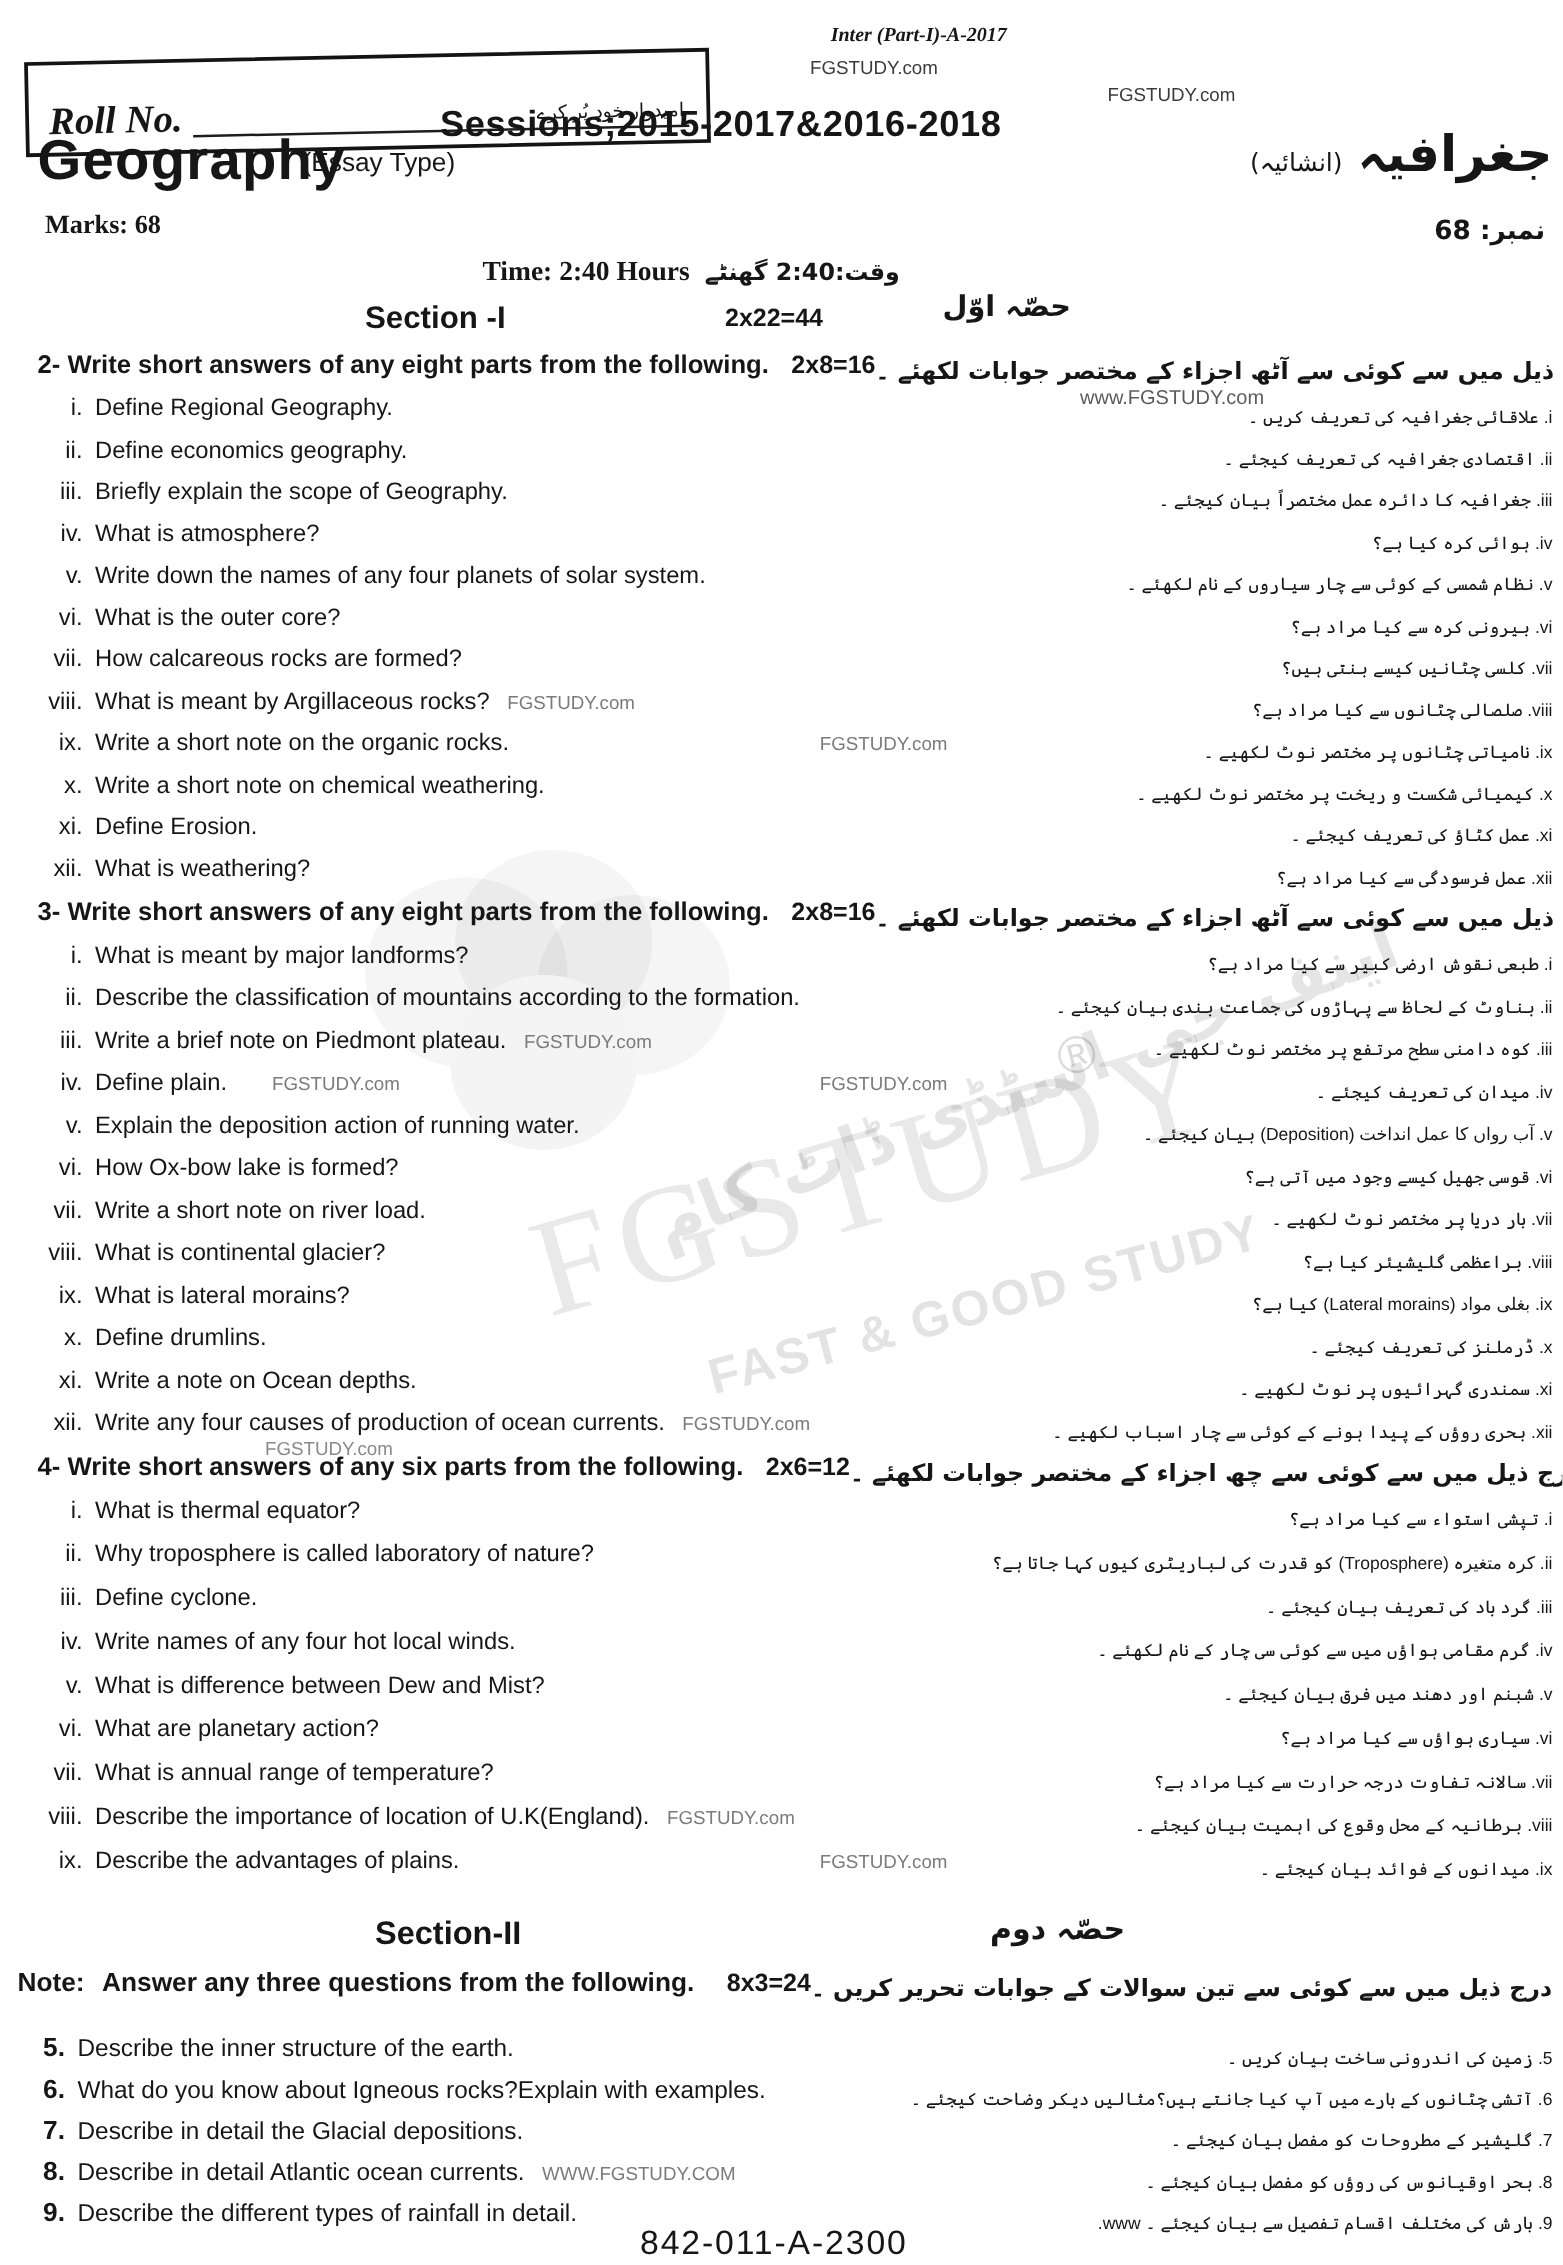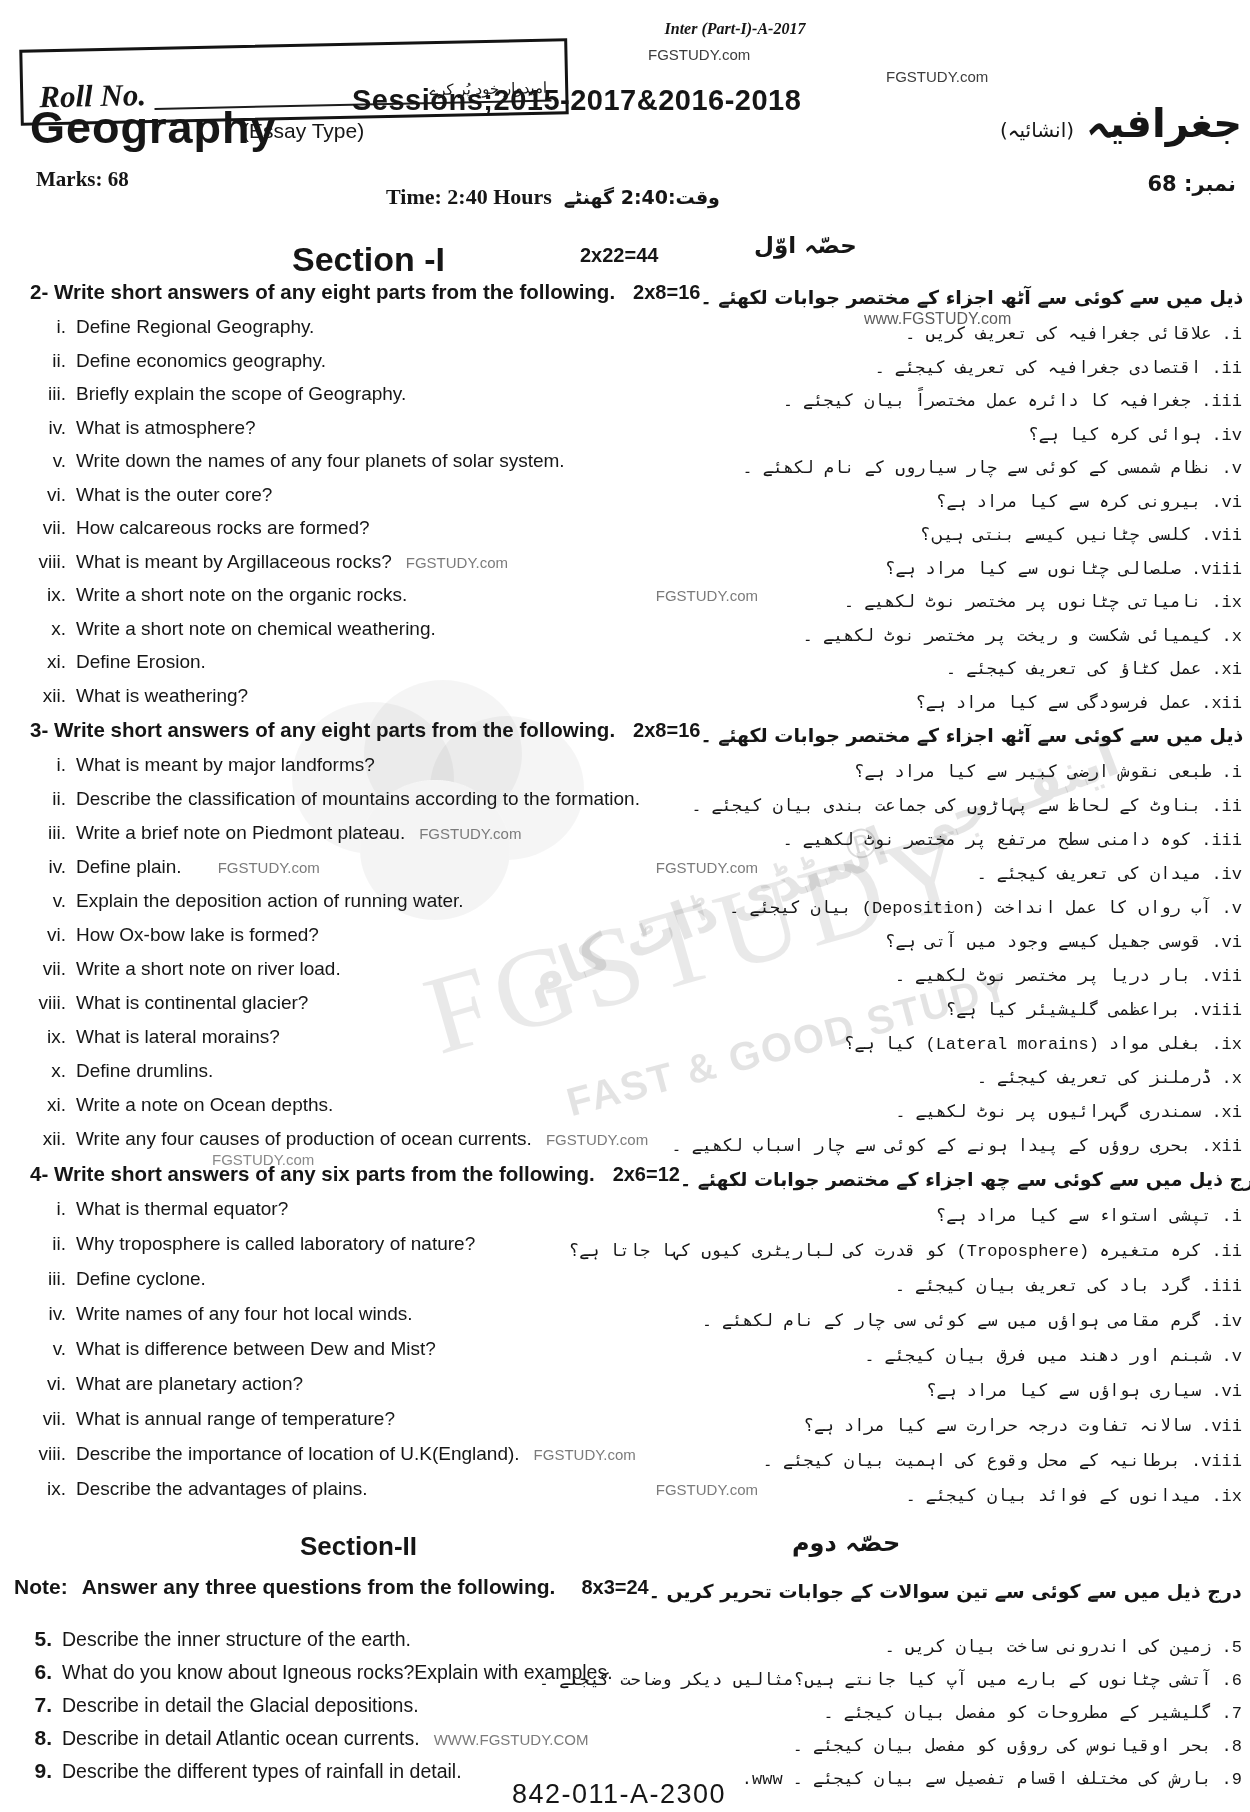--- a/index.html
+++ b/index.html
@@ -19,21 +19,21 @@
   .wm-tc{position:absolute;left:648px;top:46px;font-size:15px;color:#3c3c3c;}
   .wm-tr{position:absolute;left:886px;top:68px;font-size:15px;color:#3c3c3c;}
   .sessions{position:absolute;left:332px;top:84px;font-size:29px;font-weight:bold;letter-spacing:.5px;margin-left:20px;}
   .title-en{position:absolute;left:10px;top:102px;font-size:45px;font-weight:bold;letter-spacing:1px;margin-left:20px;}
   .subtitle-en{position:absolute;left:242px;top:119px;font-size:21px;}
   .title-ur{position:absolute;right:8px;top:100px;display:flex;align-items:baseline;gap:12px;
             font-family:"DejaVu Sans",sans-serif;direction:rtl;}
   .title-ur .t{font-size:40px;font-weight:bold;}
   .title-ur .s{font-size:20px;}
   .marks-en{position:absolute;left:36px;top:167px;font-family:"Liberation Serif",serif;font-weight:bold;font-size:21px;}
-  .time-line{position:absolute;left:386px;top:152px;display:flex;align-items:baseline;gap:12px;text-align:center;}
+  .time-line{position:absolute;left:386px;top:172px;display:flex;align-items:baseline;gap:12px;text-align:center;}
   .time-en{font-family:"Liberation Serif",serif;font-weight:bold;font-size:22px;}
   .time-ur{font-family:"DejaVu Sans",sans-serif;direction:rtl;font-size:19px;font-weight:bold;margin-top:34px;}
   .marks-ur{position:absolute;right:14px;top:172px;font-family:"DejaVu Sans",sans-serif;direction:rtl;font-size:21px;font-weight:bold;}
 
   
   .wm-layer{position:absolute;inset:0;z-index:1;}
   .wmc-paw{position:absolute;left:360px;top:780px;width:150px;height:140px;border-radius:50%;
            background:rgba(0,0,0,0.045);
            box-shadow:-62px -72px 0 6px rgba(0,0,0,0.04),8px -96px 0 4px rgba(0,0,0,0.04),72px -62px 0 2px rgba(0,0,0,0.04);}
   .wmc-urdu{position:absolute;left:505px;top:838px;transform:rotate(-21deg);font-size:52px;font-weight:bold;
@@ -41,21 +41,21 @@
   .wmc-brand{position:absolute;left:418px;top:884px;transform:rotate(-16deg);
              font-family:"Liberation Serif",serif;font-size:112px;line-height:1;color:rgba(0,0,0,0.085);
              letter-spacing:7px;white-space:nowrap;}
   .wmc-reg{position:absolute;left:846px;top:820px;transform:rotate(-14deg);font-size:42px;color:rgba(0,0,0,0.14);}
   .wmc-tag{position:absolute;left:560px;top:1022px;transform:rotate(-15deg);font-size:40px;font-weight:bold;
            letter-spacing:2px;color:rgba(0,0,0,0.11);white-space:nowrap;}
 
   
   .content{position:absolute;left:14px;right:8px;top:240px;z-index:2;}
   .sec1-row{position:relative;height:40px;}
-  .s1-h{position:absolute;left:278px;font-size:34px;font-weight:bold;}
+  .s1-h{position:absolute;left:278px;font-size:25px;font-weight:bold;}
   .s1-score{position:absolute;left:566px;top:4px;font-size:20px;font-weight:bold;}
   .s1-ur{position:absolute;left:740px;top:-8px;font-size:23px;font-weight:bold;}
 
   .qhead-row{position:relative;display:flex;align-items:baseline;height:36px;}
   .qh-en{margin-left:16px;font-size:20.5px;font-weight:bold;white-space:nowrap;position:relative;z-index:2;}
   .qh-score{margin-left:18px;font-size:20px;font-weight:bold;position:relative;z-index:2;}
   .qh-ur{margin-left:auto;font-size:19px;font-weight:bold;white-space:nowrap;position:relative;top:5px;
          font-family:"DejaVu Sans",sans-serif;direction:rtl;}
   .wm-q2ur{position:absolute;left:850px;top:30px;font-size:16px;color:#5c5c5c;z-index:3;}
   .wm-q4{position:absolute;left:198px;top:-11px;font-size:15px;color:#8a8a8a;z-index:1;}
@@ -64,22 +64,22 @@
   .q2 .item-row{height:33.5px;}
   .q3 .item-row{height:34px;}
   .q4 .item-row{height:35px;}
   .s2q .item-row{height:33px;}
   .inum{flex:none;width:62px;text-align:right;padding-right:10px;font-size:19px;box-sizing:border-box;}
   .ien{flex:none;font-size:19px;white-space:nowrap;}
   .imid{flex:1;display:flex;padding:0 14px;min-width:0;align-items:baseline;}
   .imid.right{justify-content:flex-end;}
   .iwm{color:#7b7b7b;font-size:15px;white-space:nowrap;}
   .wm-after{color:#7b7b7b;font-size:15px;margin-left:36px;font-weight:normal;}
-  .iur{flex:none;width:470px;font-size:17px;white-space:nowrap;position:relative;top:6px;
-       font-family:Liberation Mono, monospace;direction:rtl;}
+  .iur{flex:none;width:470px;font-size:14px;white-space:nowrap;position:relative;top:6px;
+       font-family:Liberation Sans, sans-serif;direction:rtl;}
 
   .sec2-row{position:relative;height:44px;margin-top:18px;}
   .s2-h{position:absolute;left:286px;font-size:26px;font-weight:bold;}
   .s2-ur{position:absolute;left:778px;top:-2px;font-size:24px;font-weight:bold;}
   .note-row{display:flex;align-items:baseline;height:42px;}
   .note-label{flex:none;font-weight:bold;font-size:21px;}
   .note-text{font-weight:bold;font-size:21px;margin-left:14px;white-space:nowrap;}
   .note-score{font-weight:bold;font-size:20px;margin-left:26px;}
   .note-ur{margin-left:auto;font-size:19px;font-weight:bold;white-space:nowrap;position:relative;top:4px;
            font-family:"DejaVu Sans",sans-serif;direction:rtl;}

